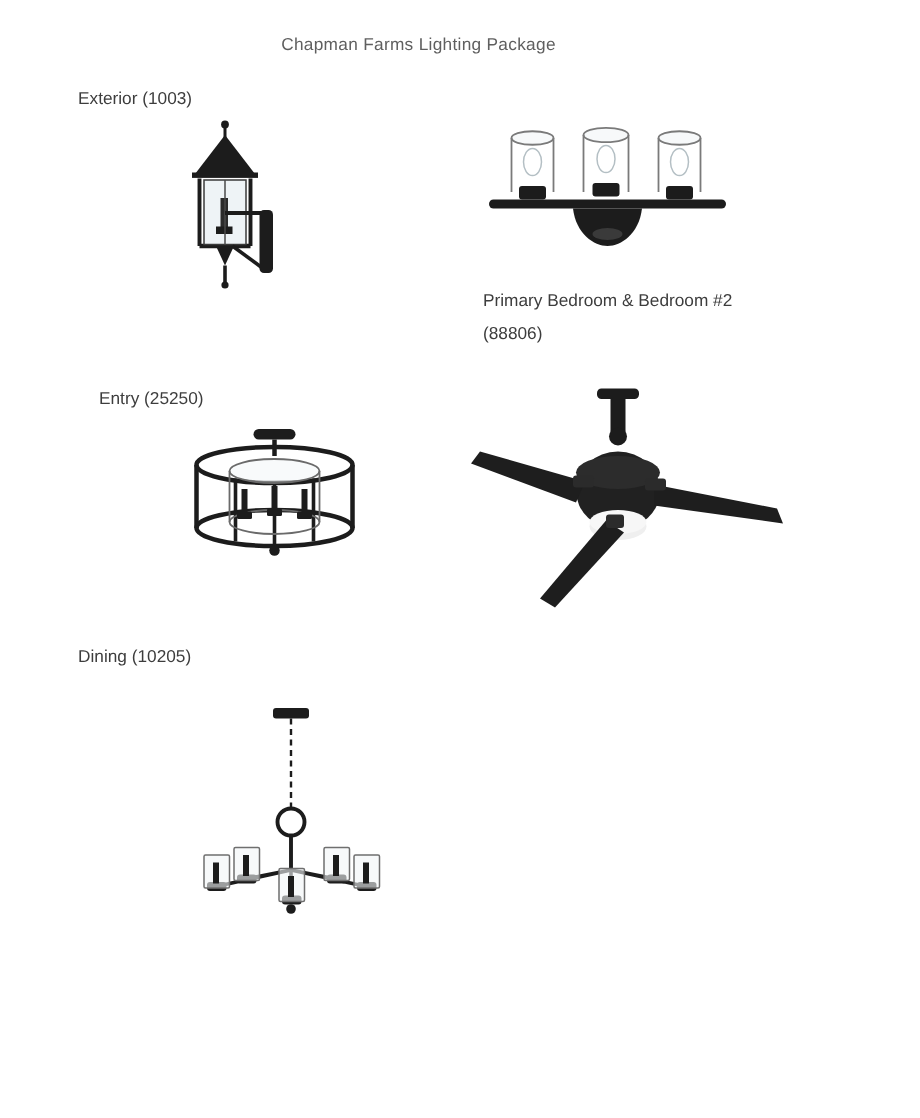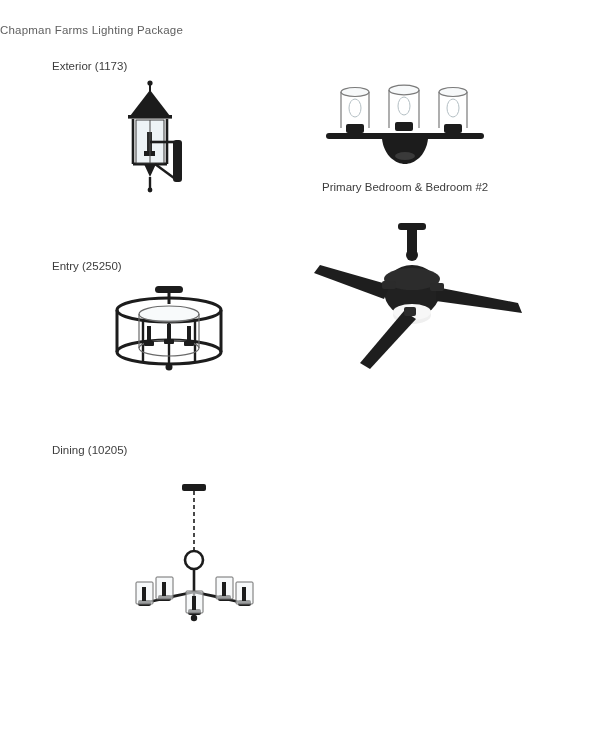--- a/index.html
+++ b/index.html
@@ -13,20 +13,21 @@
     position: relative;
     font-family: "Liberation Sans", sans-serif;
     color: #3b3b3b;
     overflow: hidden;
   }
   .page-title {
     position: absolute;
     top: 24px;
     left: 0;
     width: 558px;
+    text-align: center;
     font-size: 11.5px;
     color: #5f5f5f;
     letter-spacing: 0.2px;
   }
   .col {
     position: absolute;
     top: 56px;
   }
   .col-left { left: 52px; width: 250px; }
   .col-right { left: 322px; width: 265px; }
@@ -46,21 +47,21 @@
   svg { display: block; margin: 0 auto; }
 </style>
 </head>
 <body>
 
 <div class="page-title">Chapman Farms Lighting Package</div>
 
 <div class="col col-left">
 
   <div>
-    <div class="item-label">Exterior (1173)</div>
+    <div class="item-label">Exterior (1003)</div>
     <div class="fig">
       <svg width="250" height="150" viewBox="0 0 250 150">
         <g fill="#1c1c1c" stroke="#1c1c1c">
 
           <path d="M98 14 l0 -8" stroke-width="2"></path>
           <circle cx="98" cy="5" r="2.6" stroke="none"></circle>
 
           <path d="M98 12 L118 38 L78 38 Z" stroke="none"></path>
           <rect x="76" y="37" width="44" height="3.6" stroke="none"></rect>
 
@@ -80,21 +81,21 @@
 
           <path d="M98 64 L122 64" stroke-width="2.6" fill="none"></path>
           <path d="M103 86 L122 100" stroke-width="2.4" fill="none"></path>
 
           <rect x="121" y="62" width="9" height="42" rx="3" fill="#1c1c1c" stroke="none"></rect>
         </g>
       </svg>
     </div>
   </div>
 
-  <div style="margin-top:28px;">
+  <div style="margin-top:28px;margin-left:14px;">
     <div class="item-label">Entry (25250)</div>
     <div class="fig">
       <svg width="250" height="130" viewBox="0 0 250 130">
         <g stroke="#1c1c1c" fill="none">
 
           <rect x="103" y="8" width="28" height="7" rx="3.5" fill="#1c1c1c" stroke="none"></rect>
           <path d="M117 15 L117 26" stroke-width="3"></path>
 
           <ellipse cx="117" cy="32" rx="52" ry="12" stroke-width="3"></ellipse>
 
@@ -116,21 +117,21 @@
             <rect x="112" y="61" width="10" height="5" rx="1"></rect>
             <rect x="132" y="63" width="10" height="5" rx="1"></rect>
           </g>
 
           <circle cx="117" cy="89" r="3.5" fill="#1c1c1c" stroke="none"></circle>
         </g>
       </svg>
     </div>
   </div>
 
-  <div style="margin-top:32px;">
+  <div style="margin-top:20px;">
     <div class="item-label">Dining (10205)</div>
     <div class="fig">
       <svg width="250" height="200" viewBox="0 0 250 200">
         <g stroke="#1c1c1c" fill="none">
 
           <rect x="130" y="22" width="24" height="7" rx="2" fill="#1c1c1c" stroke="none"></rect>
 
           <path d="M142 29 L142 92" stroke-width="1.6" stroke-dasharray="4 3"></path>
 
           <circle cx="142" cy="98" r="9" stroke-width="2.6"></circle>
@@ -202,23 +203,24 @@
 
           <rect x="4" y="61" width="158" height="6" rx="3" fill="#1c1c1c" stroke="none"></rect>
 
           <path d="M60 67 C62 84, 74 92, 83 92 C92 92, 104 84, 106 67 Z" fill="#1c1c1c" stroke="none"></path>
           <ellipse cx="83" cy="84" rx="10" ry="4" fill="#3a3a3a" stroke="none"></ellipse>
         </g>
       </svg>
     </div>
   </div>
 
-  <div style="">
+  <div style="margin-top:14px;">
     <div class="item-label">
       <span>Primary Bedroom &amp; Bedroom #2</span>
+      <span class="sub">(88806)</span>
     </div>
     <div class="fig">
       <svg width="265" height="200" viewBox="0 0 265 200" style="margin-left:-10px;">
         <g fill="#1c1c1c" stroke="none">
 
           <rect x="86" y="24" width="28" height="7" rx="3"></rect>
           <rect x="95" y="31" width="10" height="22"></rect>
           <circle cx="100" cy="56" r="6"></circle>
 
           <ellipse cx="100" cy="92" rx="28" ry="26" fill="#212121"></ellipse>

